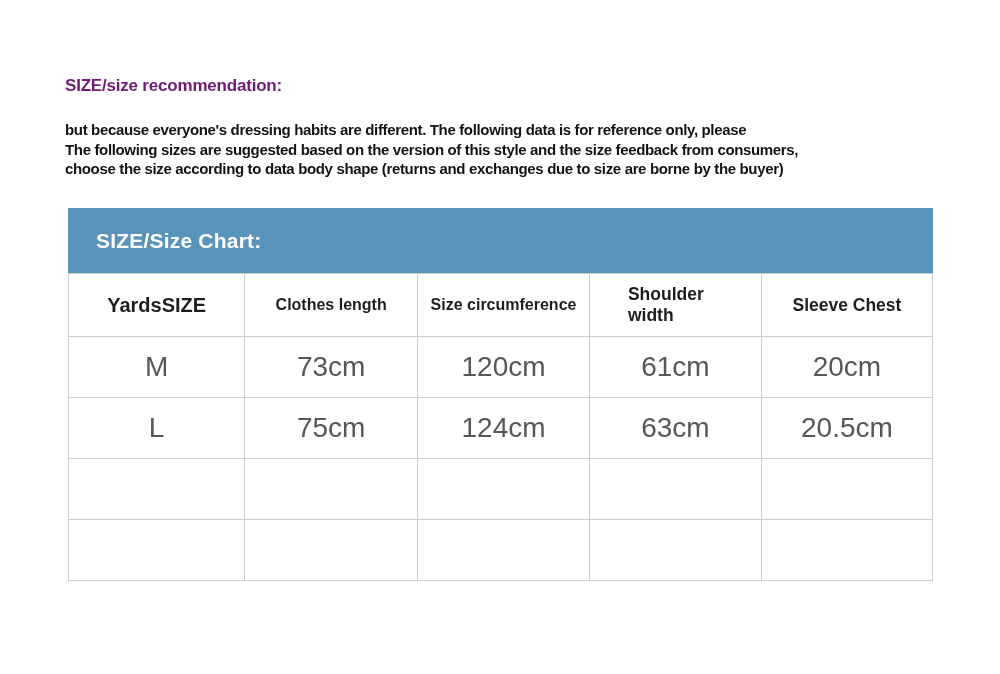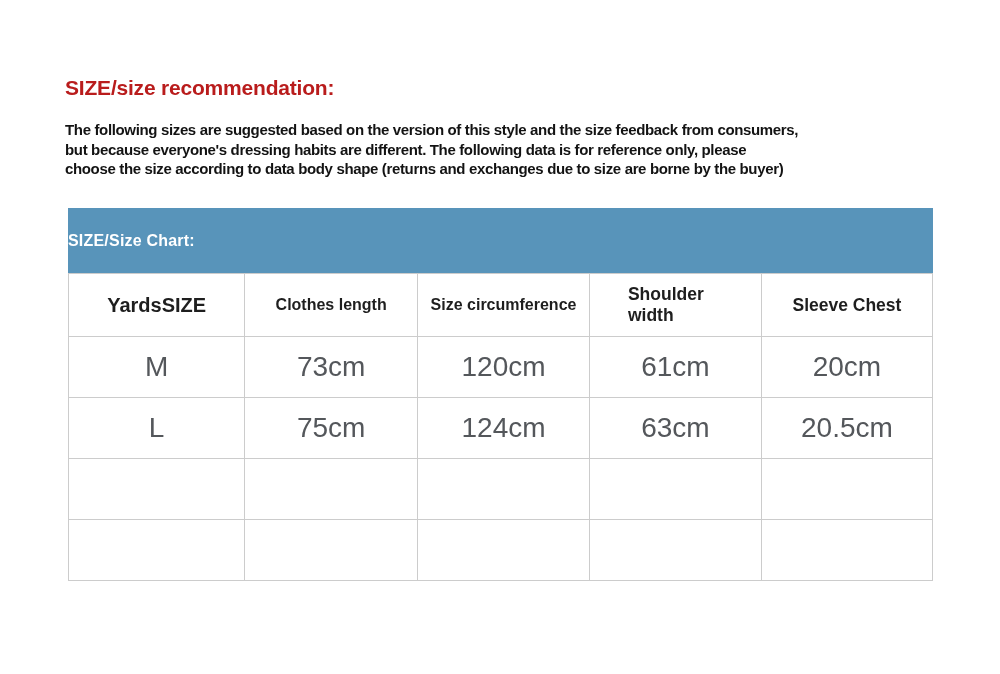--- a/index.html
+++ b/index.html
@@ -15,23 +15,23 @@
     background: #ffffff;
     font-family: "Liberation Sans", "DejaVu Sans", sans-serif;
     overflow: hidden;
   }
 
   
   .rec-heading {
     position: absolute;
     left: 65px;
     top: 76px;
-    font-size: 21px;
+    font-size: 17px;
     font-weight: 700;
-    color: #b91c1c;
+    color: #701a75;
     letter-spacing: -0.2px;
   }
   .rec-text {
     position: absolute;
     left: 65px;
     top: 120px;
     font-size: 15px;
     font-weight: 700;
     color: #131313;
     line-height: 19.5px;
@@ -42,24 +42,24 @@
   
   .chart-wrap {
     position: absolute;
     left: 68px;
     top: 208px;
     width: 865px;
   }
   .chart-title-bar {
     height: 65px;
     line-height: 65px;
-    padding-left: 0;
+    padding-left: 28px;
     background: var(--bar-color, #5894ba);
     color: var(--bar-text-color, #ffffff);
-    font-size: 16px;
+    font-size: 21px;
     font-weight: 700;
     letter-spacing: 0.2px;
   }
   table.size-table {
     width: 100%;
     border-collapse: collapse;
     table-layout: fixed;
     border-radius: 22px;
   }
   .size-table th, .size-table td {
@@ -92,22 +92,22 @@
   }
 </style>
 </head>
 <body>
 
 <div class="canvas">
 
   <div class="rec-heading">SIZE/size recommendation:</div>
 
   <div class="rec-text">
+    <div class="rec-line">but because everyone's dressing habits are different. The following data is for reference only, please</div>
     <div class="rec-line">The following sizes are suggested based on the version of this style and the size feedback from consumers,</div>
-    <div class="rec-line">but because everyone's dressing habits are different. The following data is for reference only, please</div>
     <div class="rec-line">choose the size according to data body shape (returns and exchanges due to size are borne by the buyer)</div>
   </div>
 
   <div class="chart-wrap">
     <div class="chart-title-bar">
       <span>SIZE/Size Chart:</span>
     </div>
 
     <table class="size-table">
       <colgroup>

